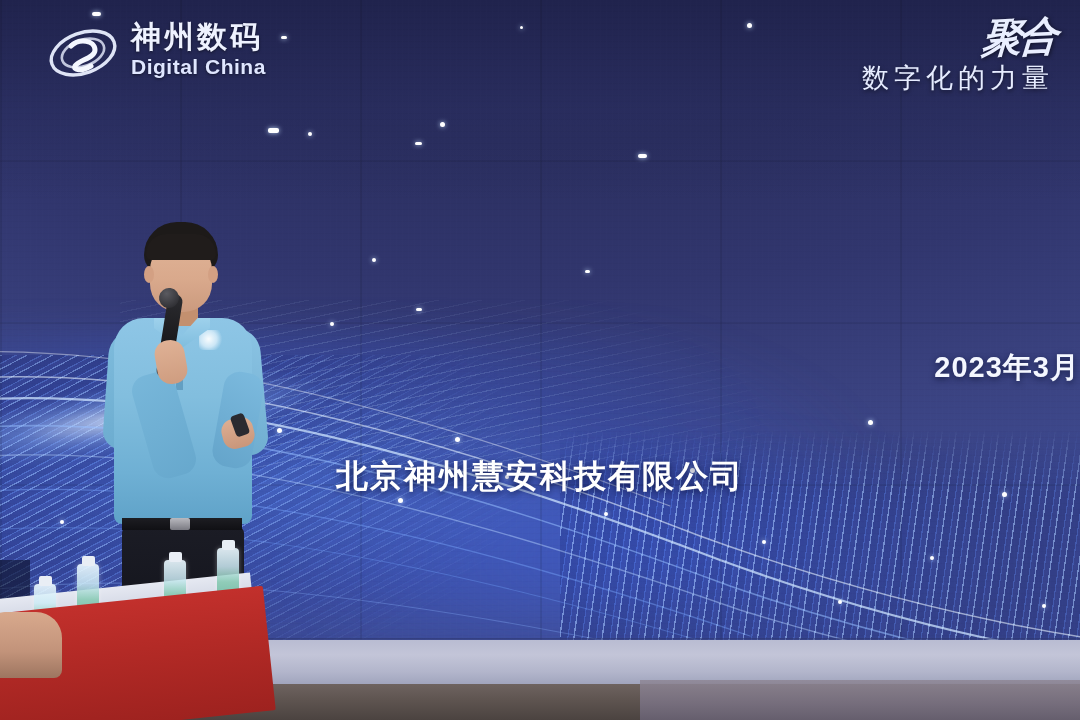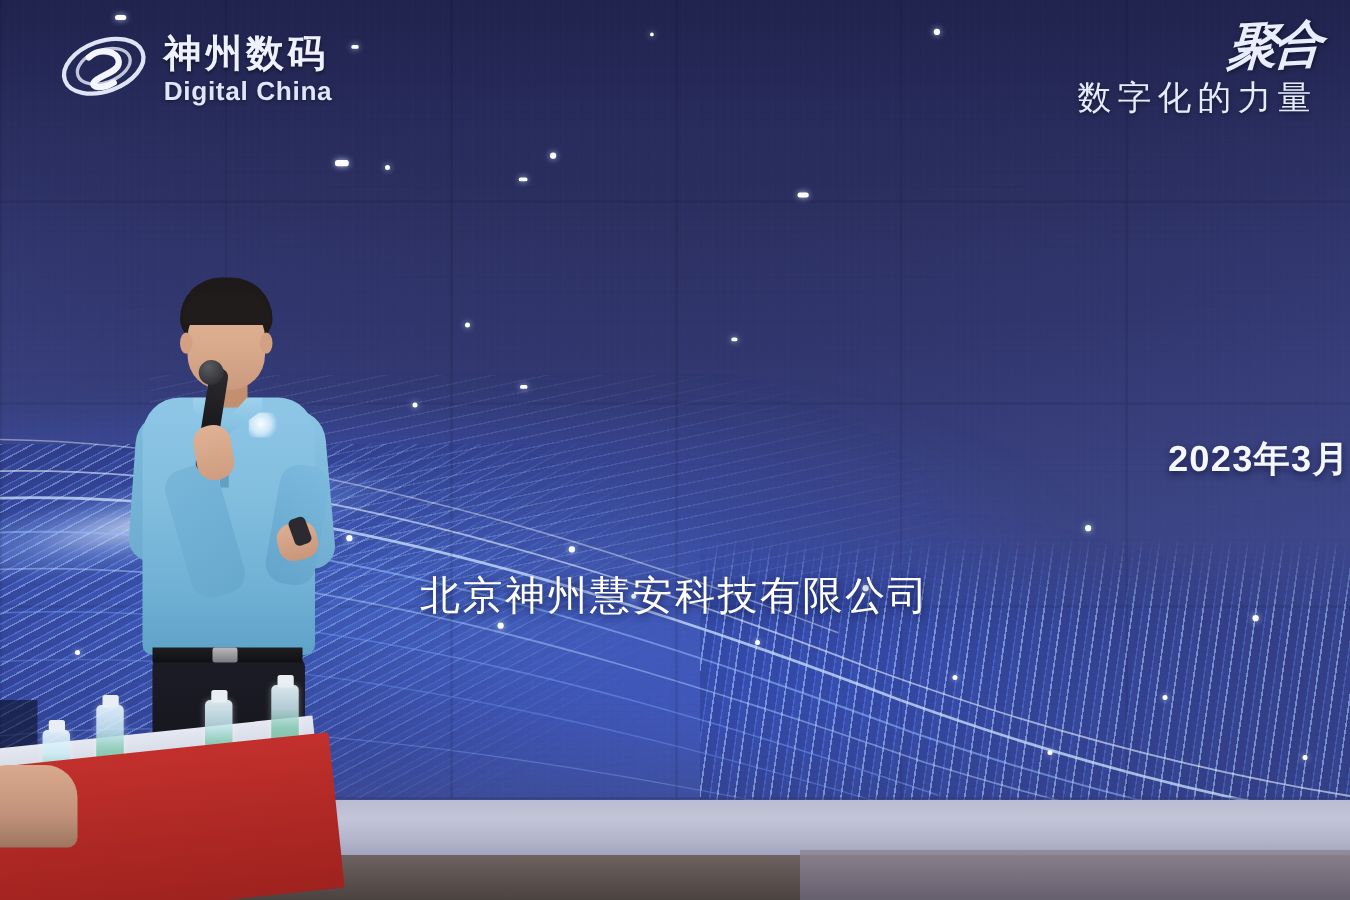--- a/index.html
+++ b/index.html
@@ -58,21 +58,21 @@
     -webkit-mask-image:radial-gradient(70% 120% at 22% 75%, #000 0%, rgba(0,0,0,0) 85%);
     mask-image:radial-gradient(70% 120% at 22% 75%, #000 0%, rgba(0,0,0,0) 85%);}
   .crest{position:absolute;left:-60px;top:372px;width:520px;height:70px;
     background:radial-gradient(50% 60% at 35% 50%, rgba(225,238,255,.85) 0%, rgba(150,190,255,.35) 40%, rgba(120,160,255,0) 78%);
     filter:blur(5px);transform:rotate(-9deg);}
 
   
   .particle{position:absolute;background:#fff;border-radius:2px;box-shadow:0 0 5px rgba(200,225,255,.9);}
 
   
-  .logo-left{position:absolute;left:45px;top:22px;display:flex;align-items:flex-end;gap:10px;}
+  .logo-left{position:absolute;left:45px;top:22px;display:flex;align-items:flex-start;gap:10px;}
   .dc-mark{width:76px;height:62px;flex:0 0 auto;}
   .dc-text{line-height:1;}
   .dc-cn{font-size:30px;font-weight:700;color:#eef2ff;letter-spacing:3px;
     text-shadow:0 1px 3px rgba(0,0,0,.5);}
   .dc-en{font-size:21px;font-weight:700;color:#dfe6ff;letter-spacing:.5px;margin-top:4px;
     text-shadow:0 1px 3px rgba(0,0,0,.5);}
 
   .logo-right{position:absolute;right:26px;top:18px;text-align:right;}
   .jh-cal{font-size:40px;font-weight:700;color:#e9eeff;letter-spacing:-4px;
     font-family:"DejaVu Serif",serif;font-style:italic;line-height:.95;
@@ -82,21 +82,21 @@
     text-shadow:0 2px 4px rgba(0,0,0,.5);}
 
   
   .slide-title{position:absolute;left:0;right:0;top:182px;text-align:center;
     font-size:49px;font-weight:700;color:#ffffff;letter-spacing:2px;
     text-shadow:0 2px 7px rgba(10,15,50,.75), 0 0 2px rgba(255,255,255,.5);}
   .slide-date{position:absolute;left:0;right:0;top:348px;text-align:right;
     font-size:29px;font-weight:700;color:#f4f7ff;letter-spacing:1px;
     text-shadow:0 2px 6px rgba(10,15,50,.7);}
   .slide-company{position:absolute;left:0;right:0;top:455px;text-align:center;
-    font-size:32px;font-weight:400;color:#ffffff;letter-spacing:2px;
+    font-size:32px;font-weight:700;color:#ffffff;letter-spacing:2px;
     text-shadow:0 2px 7px rgba(8,14,55,.8);}
 
   
   .floor{position:absolute;left:0;top:640px;width:1080px;height:46px;
     background:linear-gradient(180deg,#b9bcd2 0%,#c3c5d8 32%,#b2b5cb 70%,#9ea2bb 100%);}
   .floor-edge{position:absolute;left:0;top:638px;width:1080px;height:4px;
     background:linear-gradient(180deg,rgba(40,50,110,.65),rgba(150,155,185,.2));}
   .floor-lower{position:absolute;left:0;top:684px;width:1080px;height:36px;
     background:linear-gradient(180deg,#6e6360 0%,#5e5450 45%,#4b4340 100%);}
   .floor-lower-r{position:absolute;left:640px;top:680px;width:440px;height:40px;

